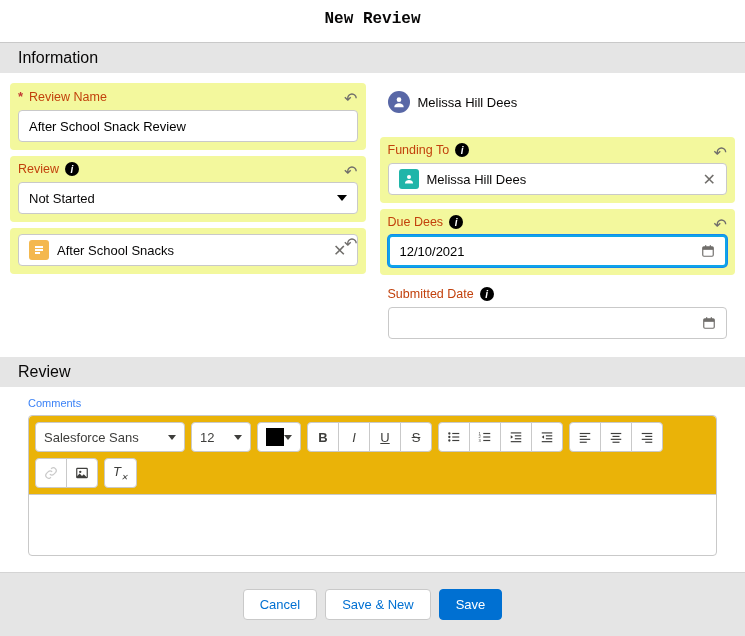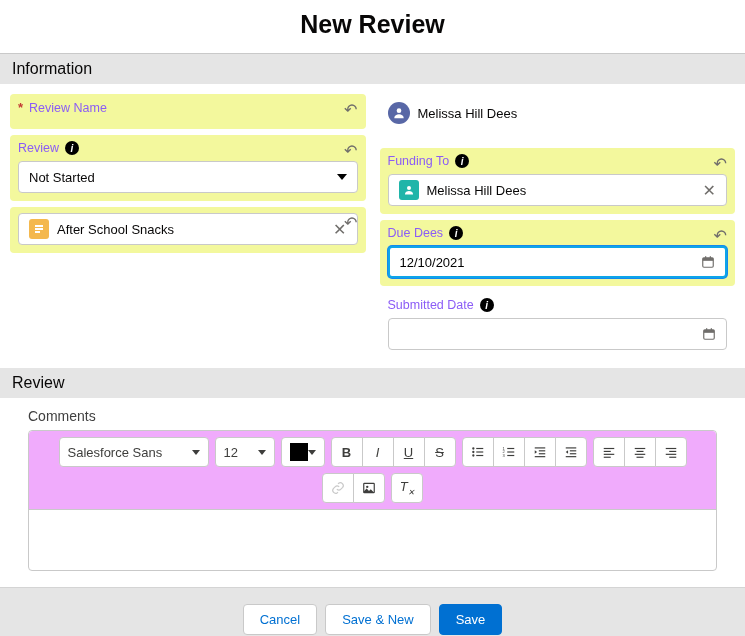--- a/index.html
+++ b/index.html
@@ -1,47 +1,47 @@
 <!DOCTYPE html>
 <html><head>
 <meta charset="utf-8">
 <style>
 * { box-sizing: border-box; margin: 0; padding: 0; }
 body { font-family: -apple-system, BlinkMacSystemFont, "Segoe UI", Arial, sans-serif; font-size: 13px; color: #080707; background: #fff; width: 745px; }
-.page-title { text-align: center; font-size: 25px; font-weight: 700; padding: 10px 0 14px; }
+.page-title { text-align: center; font-size: 16px; font-weight: 700; padding: 10px 0 14px; font-family: Liberation Mono, monospace; }
 .hr { border-top: 1px solid #c9c9c9; }
-.section-header { background: #e5e5e5; padding: 6px 12px; font-size: 16px; font-weight: 400; }
+.section-header { background: #e5e5e5; padding: 6px 18px; font-size: 16px; font-weight: 400; }
 .cols { display: flex; gap: 14px; padding: 10px; }
 .col { flex: 1; display: flex; flex-direction: column; gap: 6px; }
 .field { padding: 6px 8px 8px; border-radius: 4px; position: relative; }
 .field.hl { background: #f3f89d; }
 .label-row { display: flex; align-items: center; gap: 6px; margin-bottom: 6px; }
 .req { color: #c23934; font-weight: 700; }
-.label { font-size: 12.5px; color: #8b5cf6; }
+.label { font-size: 12.5px; color: #c2410c; }
 .info-icon { width: 14px; height: 14px; border-radius: 50%; background: #000; color: #fff; font-size: 10px; font-weight: 700; display: inline-flex; align-items: center; justify-content: center; font-style: italic; }
 .undo-icon { position: absolute; top: 6px; right: 8px; color: #706e6b; font-size: 16px; cursor: pointer; }
 .input, .select, .lookup, .date-input { width: 100%; border: 1px solid #c9c9c9; border-radius: 4px; background: #fff; height: 32px; padding: 0 10px; font-size: 13px; display: flex; align-items: center; }
 .input input, .date-input input { border: none; outline: none; width: 100%; font-size: 13px; background: transparent; }
 .select { justify-content: space-between; cursor: pointer; }
 .caret { width: 0; height: 0; border-left: 5px solid transparent; border-right: 5px solid transparent; border-top: 6px solid #000; }
 .lookup { gap: 8px; }
 .lookup .pill-icon { width: 20px; height: 20px; border-radius: 3px; display: inline-flex; align-items: center; justify-content: center; color: #fff; font-size: 12px; flex-shrink: 0; }
 .lookup .pill-icon.orange { background: #f4b84e; }
 .lookup .pill-icon.teal { background: #20b5a9; }
 .lookup .txt { flex: 1; }
 .lookup .clear { color: #706e6b; font-size: 16px; cursor: pointer; }
 .date-input { justify-content: space-between; }
 .date-input.focused { border: 2px solid #0ea5e9; box-shadow: 0 0 0 1px #1589ee; }
 .cal-icon { font-size: 14px; color: #706e6b; }
 .owner-row { display: flex; align-items: center; gap: 8px; padding: 2px 0 10px; }
 .avatar { width: 22px; height: 22px; border-radius: 50%; background: #5867a6; display: inline-flex; align-items: center; justify-content: center; font-size: 14px; color: #fff; }
 .comments-wrap { padding: 10px 28px 16px; }
-.comments-label { font-size: 14px; color: #404040; margin-bottom: 6px; }
+.comments-label { font-size: 11px; color: #3b82f6; margin-bottom: 6px; }
 .rte { border: 1px solid #c9c9c9; border-radius: 4px; background: #fff; }
-.rte-toolbar { background: #f0abfc; border-bottom: 1px solid #c9c9c9; padding: 6px; display: flex; flex-wrap: wrap; gap: 6px; border-radius: 4px 4px 0 0; justify-content: center; }
+.rte-toolbar { background: #eab308; border-bottom: 1px solid #c9c9c9; padding: 6px; display: flex; flex-wrap: wrap; gap: 6px; border-radius: 4px 4px 0 0; }
 .rte-group { display: inline-flex; }
 .rte-btn { border: 1px solid #c9c9c9; background: #fff; height: 30px; min-width: 32px; padding: 0 8px; display: inline-flex; align-items: center; justify-content: center; cursor: pointer; font-size: 13px; color: #3e3e3c; }
 .rte-group .rte-btn { border-radius: 0; margin-left: -1px; }
 .rte-group .rte-btn:first-child { border-radius: 4px 0 0 4px; margin-left: 0; }
 .rte-group .rte-btn:last-child { border-radius: 0 4px 4px 0; }
 .rte-btn.solo { border-radius: 4px; }
 .rte-btn.wide { min-width: 150px; justify-content: space-between; gap: 10px; }
 .rte-btn.med { min-width: 60px; justify-content: space-between; gap: 6px; }
 .rte-btn.color { min-width: 44px; }
 .rte-btn.disabled { color: #c9c9c9; cursor: default; }
@@ -63,20 +63,23 @@
 
 <div class="cols">
   <div class="col">
 
     <div class="field hl">
       <span class="undo-icon">↶</span>
       <div class="label-row">
         <span class="req">*</span>
         <span class="label">Review Name</span>
       </div>
+      <div class="input">
+        <input type="text" value="After School Snack Review" style="">
+      </div>
     </div>
 
     <div class="field hl">
       <span class="undo-icon">↶</span>
       <div class="label-row">
         <span class="label">Review</span>
         <span class="info-icon">i</span>
       </div>
       <div class="select">
         <span>Not Started</span>

